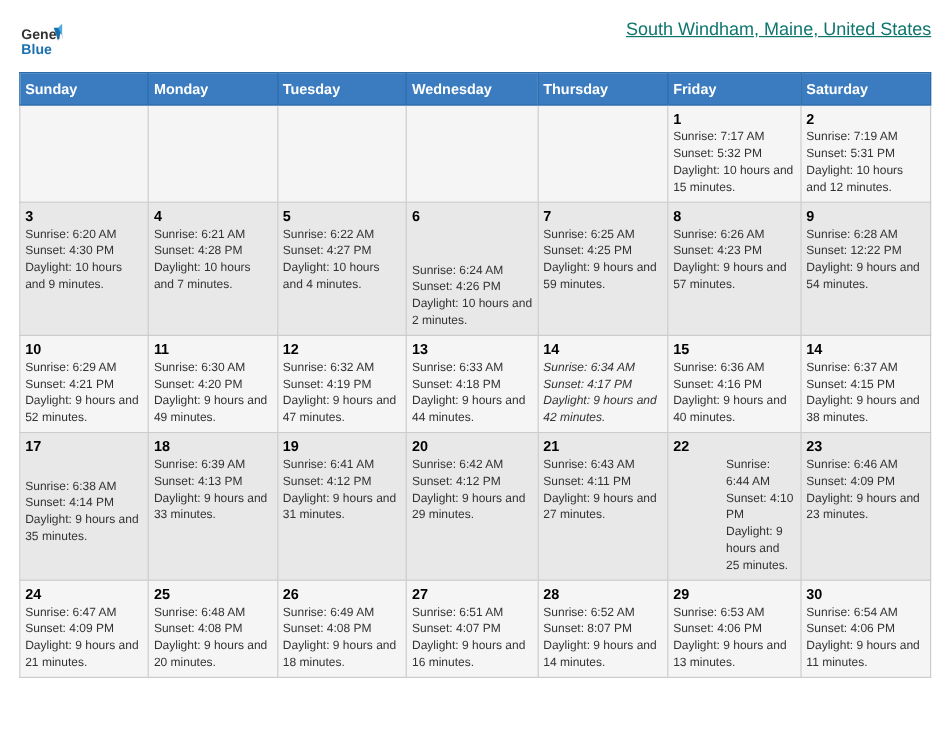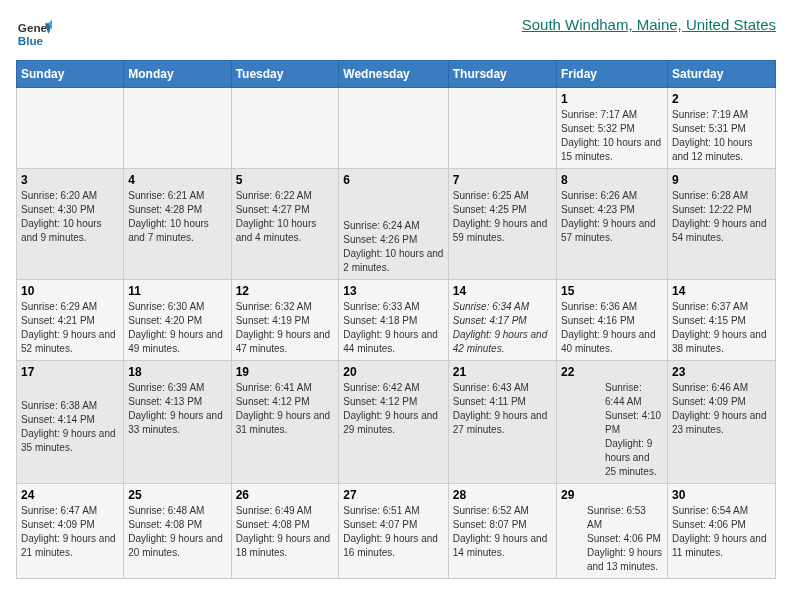--- a/index.html
+++ b/index.html
@@ -287,21 +287,21 @@
 Daylight: 9 hours and 16 minutes.</div>
         </td>
         <td>
           <span class="day-num">28</span>
           <div class="day-info" style="white-space: pre-line;">Sunrise: 6:52 AM
 Sunset: 8:07 PM
 Daylight: 9 hours and 14 minutes.</div>
         </td>
         <td>
           <span class="day-num">29</span>
-          <div class="day-info" style="white-space: pre-line; margin-left: 26px;">Sunrise: 6:53 AM
+          <div class="day-info" style="white-space: pre-line;">Sunrise: 6:53 AM
 Sunset: 4:06 PM
 Daylight: 9 hours and 13 minutes.</div>
         </td>
         <td>
           <span class="day-num">30</span>
           <div class="day-info" style="white-space: pre-line;">Sunrise: 6:54 AM
 Sunset: 4:06 PM
 Daylight: 9 hours and 11 minutes.</div>
         </td>
       </tr>

